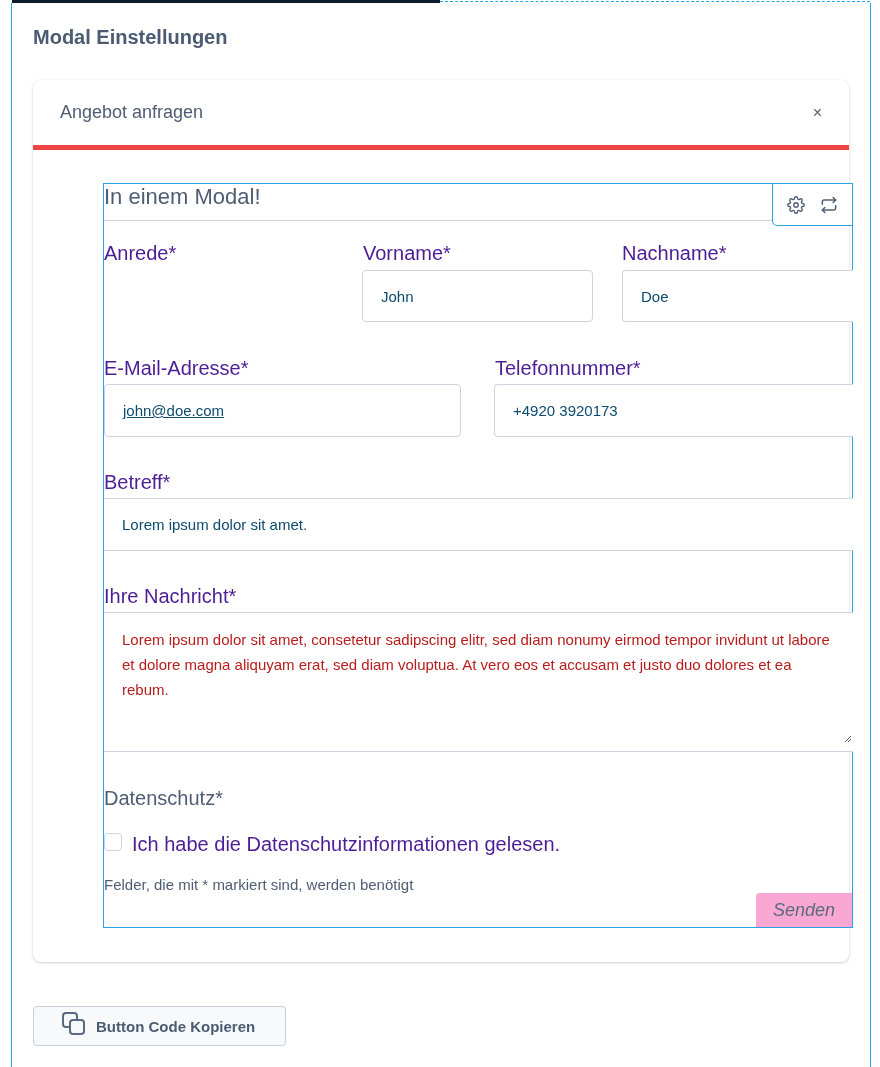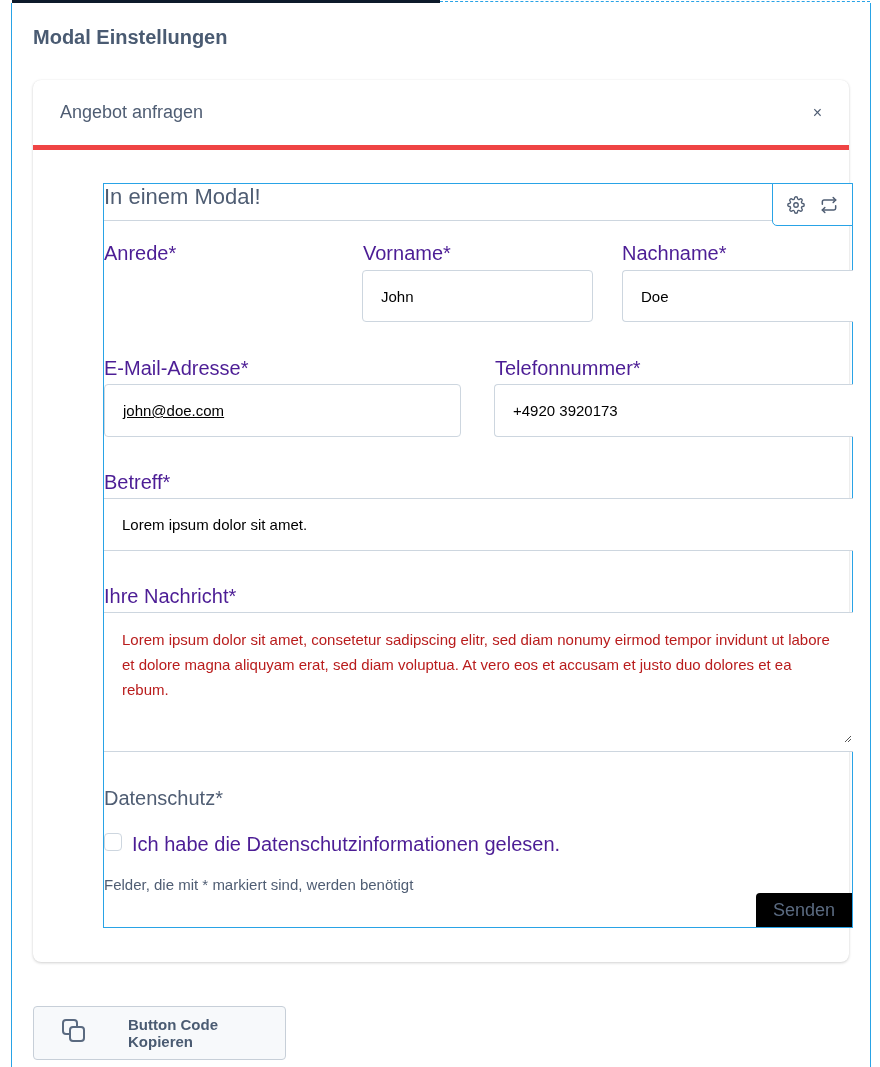--- a/index.html
+++ b/index.html
@@ -17,33 +17,33 @@
   .modal-header { height: 70px; border-bottom: 5px solid #ef4444; display: flex; align-items: center; justify-content: space-between; padding: 0 27px; }
   .modal-title { font-size: 18px; color: #4f5d73; }
   .modal-close { font-size: 16px; color: #4f5d73; cursor: pointer; }
 
   .form-block { position: absolute; left: 33px; top: 103px; width: 750px; height: 745px; border: 1px solid #29a3e6; margin-left: 37px; }
   .form-heading { position: absolute; left: 0; top: 0; width: 748px; height: 37px; border-bottom: 1px solid #cdd6df; font-size: 22px; color: #4f5d73; padding-left: 0; line-height: 26px; }
   .toolbar { position: absolute; right: -1px; top: -1px; width: 81px; height: 43px; border: 1px solid #29a3e6; border-radius: 0 0 0 5px; background: #fff; display: flex; align-items: center; justify-content: space-around; padding: 0 6px; }
   .toolbar .tbtn { width: 24px; height: 24px; display: flex; align-items: center; justify-content: center; cursor: pointer; }
 
   .label { position: absolute; font-size: 20px; color: #4c1d95; }
-  .input { position: absolute; border: 1px solid #cdd6df; border-radius: 4px; background: #fff; font-size: 15px; color: #000000; padding-left: 18px; display: flex; align-items: center; }
+  .input { position: absolute; border: 1px solid #cdd6df; border-radius: 4px; background: #fff; font-size: 15px; color: #0c4a6e; padding-left: 18px; display: flex; align-items: center; }
   .input.placeholder { color: #8a97a8; }
   .select-chevron { position: absolute; right: 16px; top: 50%; transform: translateY(-50%); }
 
   .textarea { position: absolute; border: 1px solid #cdd6df; border-radius: 0; background: #fff; font-size: 15px; color: #b91c1c; padding: 14px 18px; line-height: 25px; }
   .resize-handle { position: absolute; right: 1px; bottom: 1px; }
 
   .section-title { position: absolute; font-size: 20px; color: #4f5d73; }
   .checkbox { position: absolute; width: 18px; height: 18px; border: 1px solid #cdd6df; border-radius: 4px; background: #fff; cursor: pointer; }
   .hint { position: absolute; font-size: 15px; color: #4f5d73; }
-  .send-btn { position: absolute; right: 0; bottom: 0; width: 96px; height: 34px; background: #000000; border-radius: 4px 0 0 0; color: #5a6a80; font-size: 18px; display: flex; align-items: center; justify-content: center; cursor: pointer; }
+  .send-btn { position: absolute; right: 0; bottom: 0; width: 96px; height: 34px; background: #f9a8d4; border-radius: 4px 0 0 0; color: #5a6a80; font-size: 18px; display: flex; align-items: center; justify-content: center; cursor: pointer; font-style: italic; }
 
-  .copy-btn { position: absolute; left: 33px; top: 1006px; width: 253px; height: 54px; border: 1px solid #c7cfd8; border-radius: 4px; background: #f7f9fb; display: flex; align-items: center; padding-left: 26px; cursor: pointer; gap: 32px; }
+  .copy-btn { position: absolute; left: 33px; top: 1006px; width: 253px; height: 40px; border: 1px solid #c7cfd8; border-radius: 4px; background: #f7f9fb; display: flex; align-items: center; padding-left: 26px; cursor: pointer; }
   .copy-btn .label-text { font-size: 15px; font-weight: bold; color: #4a5b72; margin-left: 8px; }
 </style>
 </head>
 <body>
 
 <div class="top-strip"></div>
 <div class="top-dash"></div>
 <div class="frame"></div>
 
 <h2 class="page-title">Modal Einstellungen</h2>

